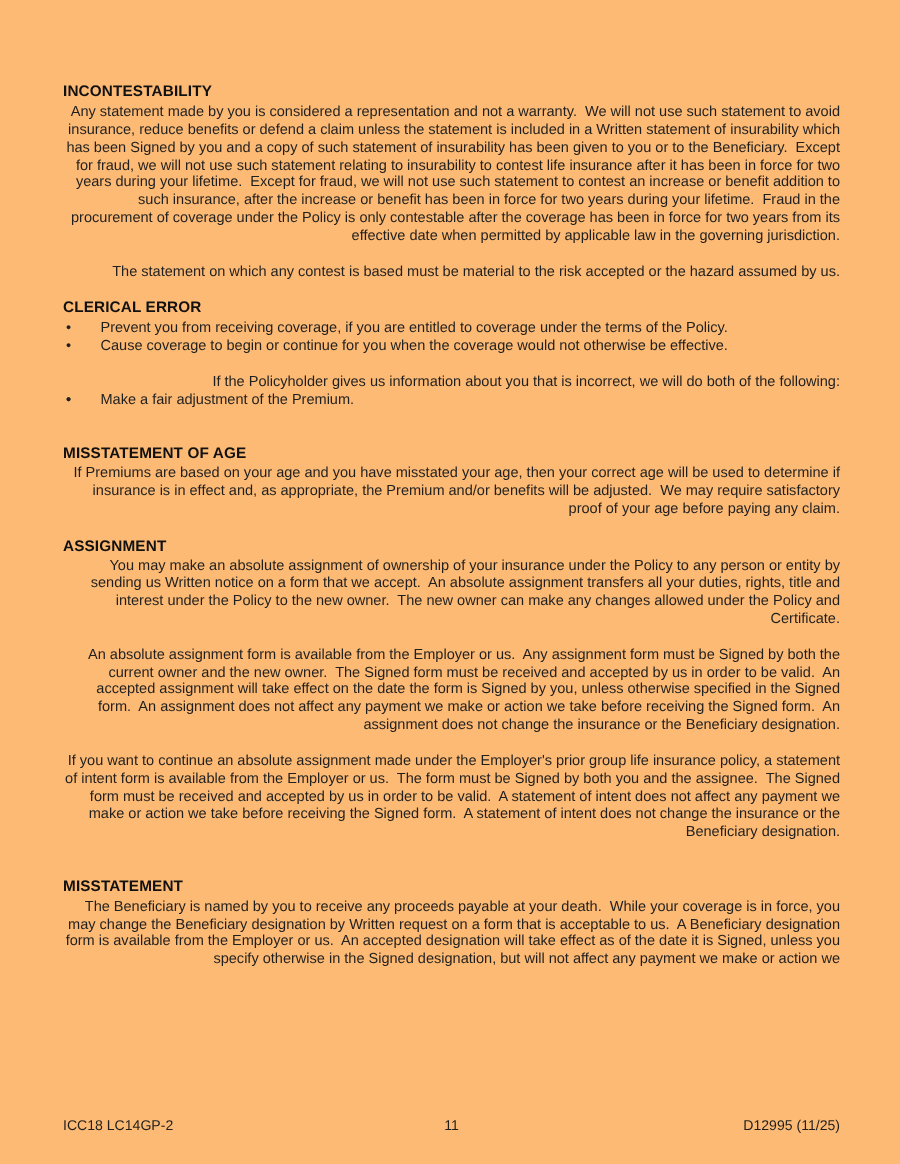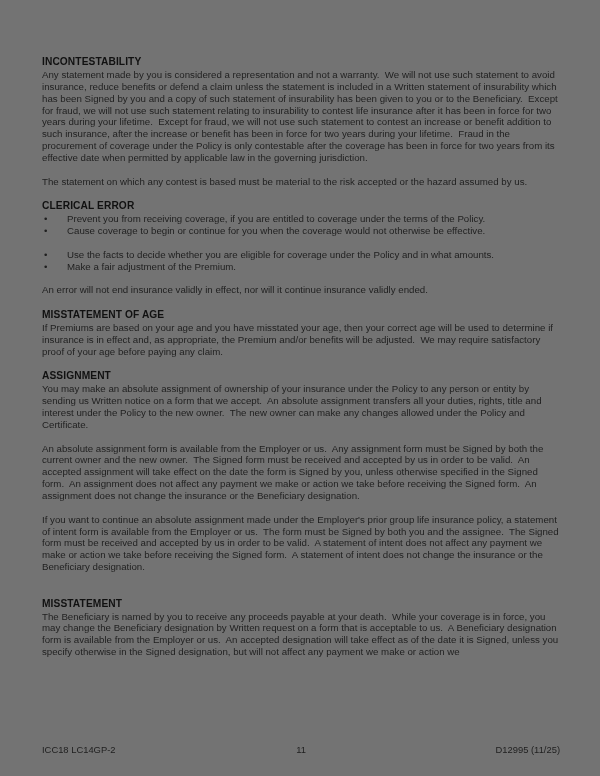--- a/index.html
+++ b/index.html
@@ -4,21 +4,21 @@
 <style>
   html, body {
     margin: 0;
     padding: 0;
     background: #ffffff;
   }
   .page {
     position: relative;
     width: 600px;
     height: 776px;
-    background: #737373;
+    background: #fdba74;
     overflow: hidden;
     font-family: "Liberation Sans", sans-serif;
     color: #1a1a1a;
   }
   .content {
     position: absolute;
     left: 42px;
     top: 55px;
     width: 518px;
   }
@@ -27,21 +27,21 @@
     font-weight: bold;
     margin: 0 0 1px 0;
     line-height: 13px;
     letter-spacing: 0.1px;
     color: #111111;
   }
   p.para {
     font-size: 9.7px;
     line-height: 11.85px;
     margin: 0;
-    text-align: left;
+    text-align: right;
     color: #1f1f1f;
     white-space: pre-wrap;
   }
   .gap {
     height: 11.85px;
   }
   ul.bullets {
     list-style: none;
     margin: 0;
     padding: 0;
@@ -102,26 +102,26 @@
     <div class="gap"></div>
     <p class="para">The statement on which any contest is based must be material to the risk accepted or the hazard assumed by us.</p>
     <div class="gap"></div>
 
     <h2 class="section-heading">CLERICAL ERROR</h2>
     <ul class="bullets">
       <li><span class="dot">•</span><span>Prevent you from receiving coverage, if you are entitled to coverage under the terms of the Policy.</span></li>
       <li><span class="dot">•</span><span>Cause coverage to begin or continue for you when the coverage would not otherwise be effective.</span></li>
     </ul>
     <div class="gap"></div>
+    <p class="para">If the Policyholder gives us information about you that is incorrect, we will do both of the following:</p>
     <ul class="bullets">
-      <li><span class="dot">•</span><span>Use the facts to decide whether you are eligible for coverage under the Policy and in what amounts.</span></li>
+      <li><span class="dot">•</span></li>
       <li><span class="dot">•</span><span>Make a fair adjustment of the Premium.</span></li>
     </ul>
     <div class="gap"></div>
-    <p class="para">An error will not end insurance validly in effect, nor will it continue insurance validly ended.</p>
     <div class="gap"></div>
 
     <h2 class="section-heading">MISSTATEMENT OF AGE</h2>
     <p class="para">If Premiums are based on your age and you have misstated your age, then your correct age will be used to determine if insurance is in effect and, as appropriate, the Premium and/or benefits will be adjusted.  We may require satisfactory proof of your age before paying any claim.</p>
     <div class="gap"></div>
 
     <h2 class="section-heading">ASSIGNMENT</h2>
     <p class="para">You may make an absolute assignment of ownership of your insurance under the Policy to any person or entity by sending us Written notice on a form that we accept.  An absolute assignment transfers all your duties, rights, title and interest under the Policy to the new owner.  The new owner can make any changes allowed under the Policy and Certificate.</p>
     <div class="gap"></div>
     <p class="para">An absolute assignment form is available from the Employer or us.  Any assignment form must be Signed by both the current owner and the new owner.  The Signed form must be received and accepted by us in order to be valid.  An accepted assignment will take effect on the date the form is Signed by you, unless otherwise specified in the Signed form.  An assignment does not affect any payment we make or action we take before receiving the Signed form.  An assignment does not change the insurance or the Beneficiary designation.</p>

